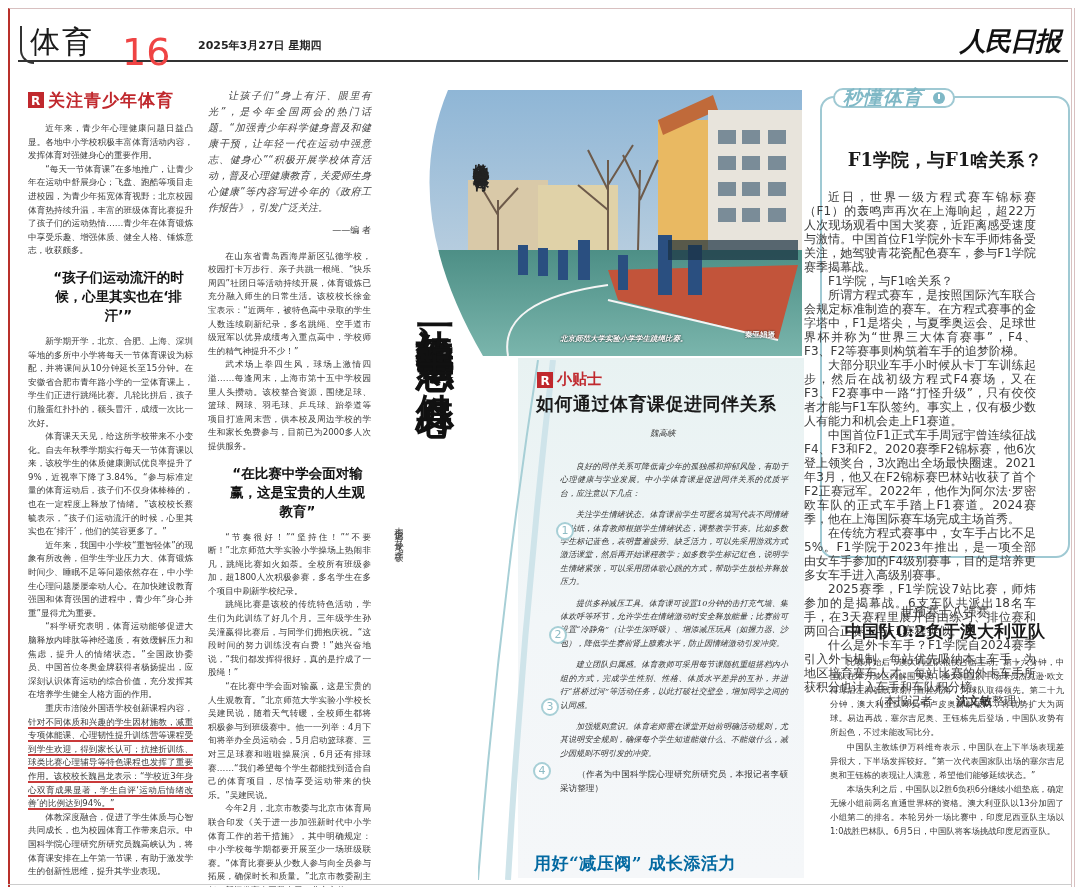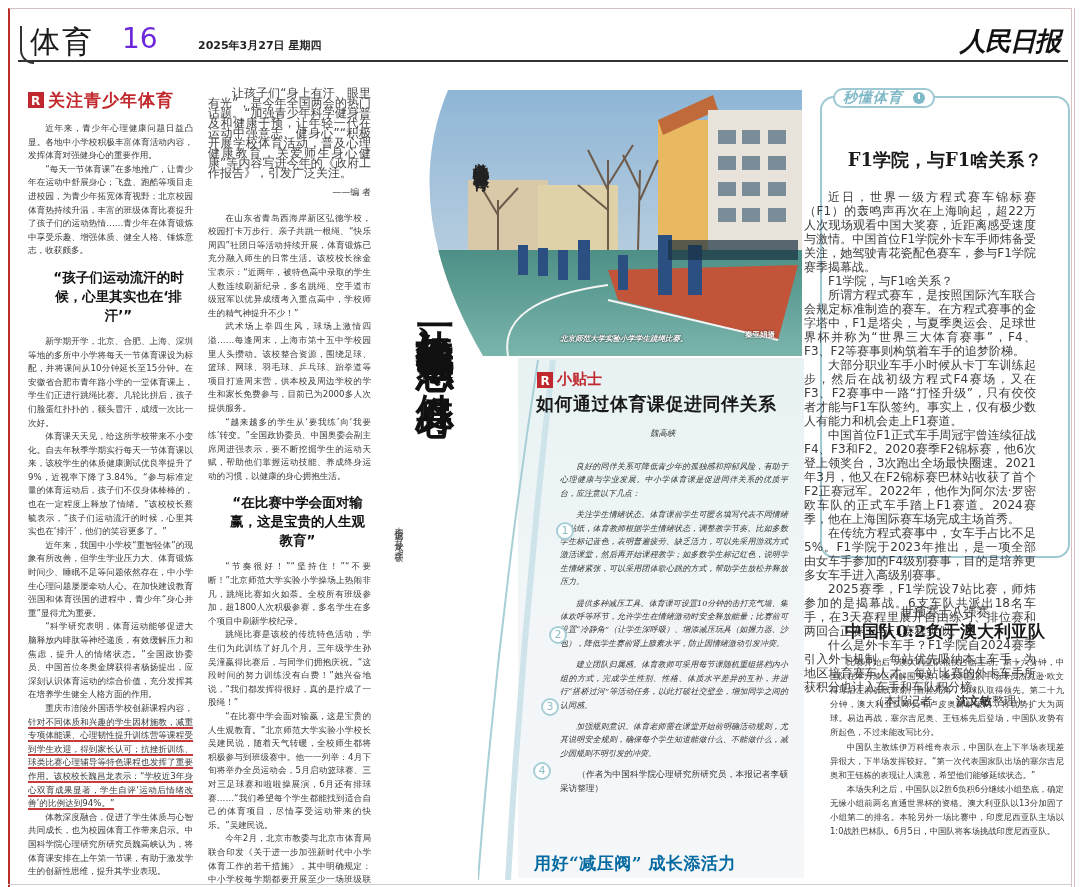--- a/index.html
+++ b/index.html
@@ -1,34 +1,34 @@
 <!DOCTYPE html>
 <html><head>
 <meta charset="utf-8">
 <style>
   * { box-sizing: border-box; margin: 0; padding: 0; }
   body { width: 1080px; height: 887px; background: #fff; overflow: hidden; font-family: "DejaVu Sans", sans-serif; color: #2a2a2a; position: relative; }
   .frame { position: absolute; left: 8px; top: 8px; width: 1064px; height: 879px; border-left: 2px solid #b9302a; border-top: 1px solid #d8c0c0; border-right: 1px solid #d8c0c0; }
   .masthead { position: absolute; left: 18px; top: 18px; width: 1050px; height: 44px; border-bottom: 2px solid #333; }
   .masthead .bracket { position: absolute; left: 2px; top: 8px; width: 14px; height: 38px; border-left: 2px solid #333; border-bottom: 2px solid #333; border-bottom-left-radius: 14px; }
   .mh-section { position: absolute; left: 12px; top: 4px; font-size: 30px; font-family: "DejaVu Sans", sans-serif; color: #1a1a1a; letter-spacing: 2px; }
-  .mh-page { position: absolute; left: 104px; top: 4px; font-size: 28px; color: #6d28d9; }
+  .mh-page { position: absolute; left: 104px; top: 12px; font-size: 38px; color: #ef4444; }
   .mh-date { position: absolute; left: 180px; top: 20px; font-size: 11px; font-weight: bold; color: #222; }
   .mh-logo { position: absolute; right: 8px; top: 6px; font-family: "DejaVu Serif", serif; font-style: italic; font-size: 26px; font-weight: bold; color: #111; letter-spacing: -1px; }
 
   .col { position: absolute; font-size: 8.6px; line-height: 13.6px; color: #3a3a3a; text-align: justify; }
   .col p { text-indent: 2em; }
   .col-a { left: 28px; top: 88px; width: 165px; }
   .col-b { left: 208px; top: 88px; width: 163px; }
   .tag-title { color: #c0282d; font-weight: bold; font-size: 17px; line-height: 24px; letter-spacing: 1px; margin-bottom: 10px; display: flex; align-items: center; gap: 4px; }
   .r-badge { display: inline-block; width: 16px; height: 16px; background: #c0282d; color: #fff; font-size: 12px; line-height: 16px; text-align: center; font-weight: bold; border: 1px solid #c0282d; }
   .sub-head { font-size: 13.5px; line-height: 19px; font-weight: bold; color: #111; margin: 10px 0 10px; text-indent: 0 !important; text-align: center; }
   .sub-head.ind { padding-left: 16px; }
   .hl { background: linear-gradient(transparent 70%, transparent 70%); border-bottom: 2px solid #c93a3a; }
-  .editor-note { font-size: 12px; line-height: 10px; color: #444; }
+  .editor-note { font-size: 10px; line-height: 16px; font-style: italic; color: #444; }
   .editor-sign { text-align: right; margin: 8px 0 12px; font-size: 9px; }
 
   .photo { position: absolute; left: 378px; top: 90px; width: 424px; height: 266px; overflow: hidden; }
   .photo svg { width: 100%; height: 100%; display: block; }
   .caption { position: absolute; left: 560px; top: 334px; font-size: 7.5px; color: #fff; font-style: italic; font-weight: bold; text-shadow: 0 0 2px #000; }
   .credit { position: absolute; left: 745px; top: 330px; font-size: 7.5px; color: #fff; font-weight: bold; text-shadow: 0 0 2px #000; }
 
   .vert-kicker { position: absolute; left: 470px; top: 150px; writing-mode: vertical-rl; font-family: "DejaVu Serif", serif; font-size: 16px; font-weight: bold; color: #222; letter-spacing: 1px; }
   .vert-head { position: absolute; left: 413px; top: 300px; writing-mode: vertical-rl; font-size: 38px; font-weight: bold; color: #111; letter-spacing: 2px; line-height: 44px; }
   .vert-byline { position: absolute; left: 392px; top: 520px; writing-mode: vertical-rl; font-size: 9px; color: #444; letter-spacing: 2px; font-family: "DejaVu Serif", serif; }
@@ -39,21 +39,21 @@
   .tips-title { position: absolute; left: 536px; top: 392px; font-family: "DejaVu Serif", serif; font-size: 18px; font-weight: bold; color: #1a1a1a; letter-spacing: 0.5px; }
   .tips-author { position: absolute; left: 650px; top: 428px; font-size: 8.5px; color: #444; font-family: "DejaVu Serif", serif; font-style: italic; }
   .tips-body { position: absolute; left: 560px; top: 460px; width: 228px; font-family: "DejaVu Serif", serif; font-size: 8px; line-height: 13.4px; color: #333; font-style: italic; text-align: justify; }
   .tips-body p { text-indent: 2em; margin-bottom: 8px; }
   .tip-num { position: absolute; width: 18px; height: 18px; border: 2px solid #a7cfd6; border-radius: 50%; background: #fff; color: #8fbcc5; font-size: 11px; line-height: 14px; text-align: center; }
   .tips-note { font-style: normal; font-size: 8.6px; }
   .bottom-head { position: absolute; left: 534px; top: 852px; font-family: "DejaVu Serif", serif; font-size: 17px; font-weight: bold; color: #0369a1; letter-spacing: 0.5px; }
 
   .box { position: absolute; left: 820px; top: 96px; width: 250px; height: 462px; border: 2px solid #9fc9d3; border-radius: 14px; }
   .box-tag { position: absolute; left: 833px; top: 88px; background: #fff; padding: 0 8px; border: 2px solid #9fc9d3; border-radius: 12px; height: 20px; display: flex; align-items: center; gap: 10px; }
-  .box-tag span.t { color: #7fb8c6; font-weight: bold; font-style: italic; font-size: 14px; letter-spacing: 1px; }
+  .box-tag span.t { color: #7fb8c6; font-weight: bold; font-style: italic; font-size: 19px; letter-spacing: 1px; }
   .box-tag .clock { width: 12px; height: 12px; border-radius: 50%; background: #7fb8c6; position: relative; }
   .box-tag .clock::after { content: ""; position: absolute; left: 5px; top: 2px; width: 2px; height: 5px; background: #fff; }
   .box-title { position: absolute; left: 820px; top: 148px; width: 250px; text-align: center; font-family: "DejaVu Serif", serif; font-size: 18px; font-weight: bold; color: #1a1a1a; }
   .col-box { left: 804px; top: 190px; width: 232px; font-size: 12px; line-height: 14px; }
   .col-box .sig { text-align: right; padding-right: 8px; text-indent: 0; }
   .col-box .sig b { color: #333; margin-left: 20px; }
 
   .news-kicker { position: absolute; left: 820px; top: 604px; width: 250px; text-align: center; font-family: "DejaVu Serif", serif; font-size: 12.5px; color: #333; }
   .news-title { position: absolute; left: 820px; top: 620px; width: 250px; text-align: center; font-family: "DejaVu Serif", serif; font-size: 17px; font-weight: bold; color: #1a1a1a; }
   .col-news { left: 830px; top: 655px; width: 234px; font-size: 8.4px; line-height: 14.1px; }
@@ -90,21 +90,20 @@
   <p><span>重庆市涪陵外国语学校创新课程内容，</span><span class="hl">针对不同体质和兴趣的学生因材施教，减重专项体能课、心理韧性提升训练营等课程受到学生欢迎，得到家长认可；抗挫折训练、球类比赛心理辅导等特色课程也发挥了重要作用。该校校长魏昌龙表示：“学校近3年身心双育成果显著，学生自评‘运动后情绪改善’的比例达到94%。”</span></p>
   <p>体教深度融合，促进了学生体质与心智共同成长，也为校园体育工作带来启示。中国科学院心理研究所研究员魏高峡认为，将体育课安排在上午第一节课，有助于激发学生的创新性思维，提升其学业表现。</p>
 
 </section>
 
 <section class="col col-b">
   <p class="editor-note">让孩子们“身上有汗、眼里有光”，是今年全国两会的热门话题。“加强青少年科学健身普及和健康干预，让年轻一代在运动中强意志、健身心”“积极开展学校体育活动，普及心理健康教育，关爱师生身心健康”等内容写进今年的《政府工作报告》，引发广泛关注。</p>
   <div class="editor-sign">——编 者</div>
   <p>在山东省青岛西海岸新区弘德学校，校园打卡万步行、亲子共跳一根绳、“快乐周四”社团日等活动持续开展，体育锻炼已充分融入师生的日常生活。该校校长徐金宝表示：“近两年，被特色高中录取的学生人数连续刷新纪录，多名跳绳、空手道市级冠军以优异成绩考入重点高中，学校师生的精气神提升不少！”</p>
   <p>武术场上拳四生风，球场上激情四溢……每逢周末，上海市第十五中学校园里人头攒动。该校整合资源，围绕足球、篮球、网球、羽毛球、乒乓球、跆拳道等项目打造周末营，供本校及周边学校的学生和家长免费参与，目前已为2000多人次提供服务。</p>
-  <p>“越来越多的学生从‘要我练’向‘我要练’转变。”全国政协委员、中国奥委会副主席周进强表示，要不断挖掘学生的运动天赋，帮助他们掌握运动技能、养成终身运动的习惯，以健康的身心拥抱生活。</p>
   <div class="sub-head ind">“在比赛中学会面对输赢，这是宝贵的人生观教育”</div>
   <p>“节奏很好！”“坚持住！”“不要断！”北京师范大学实验小学操场上热闹非凡，跳绳比赛如火如荼。全校所有班级参加，超1800人次积极参赛，多名学生在多个项目中刷新学校纪录。</p>
   <p>跳绳比赛是该校的传统特色活动，学生们为此训练了好几个月。三年级学生孙吴潼赢得比赛后，与同学们拥抱庆祝。“这段时间的努力训练没有白费！”她兴奋地说，“我们都发挥得很好，真的是拧成了一股绳！”</p>
   <p>“在比赛中学会面对输赢，这是宝贵的人生观教育。”北京师范大学实验小学校长吴建民说，随着天气转暖，全校师生都将积极参与到班级赛中。他一一列举：4月下旬将举办全员运动会，5月启动篮球赛、三对三足球赛和啦啦操展演，6月还有排球赛……“我们希望每个学生都能找到适合自己的体育项目，尽情享受运动带来的快乐。”吴建民说。</p>
   <p>今年2月，北京市教委与北京市体育局联合印发《关于进一步加强新时代中小学体育工作的若干措施》，其中明确规定：中小学校每学期都要开展至少一场班级联赛。“体育比赛要从少数人参与向全员参与拓展，确保时长和质量。”北京市教委副主任、新闻发言人王馨表示，北京市教</p>
 </section>
 
 <figure class="photo">
   <svg viewBox="0 0 424 266" preserveAspectRatio="none">
     <defs>

